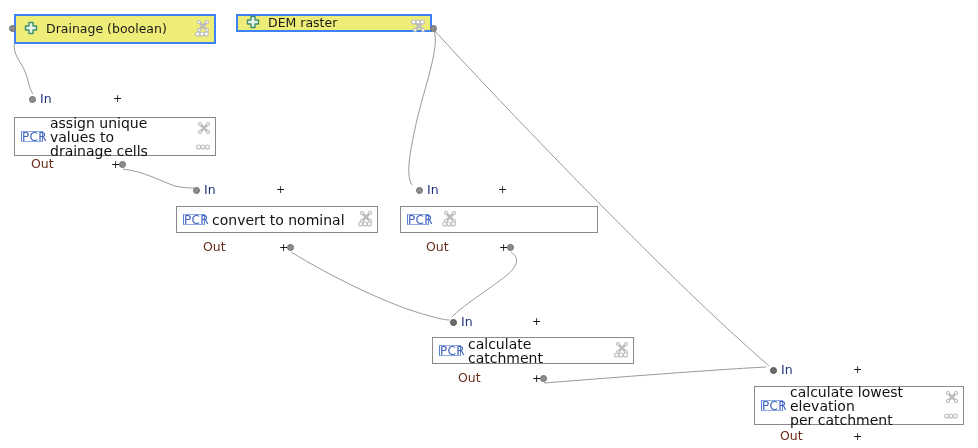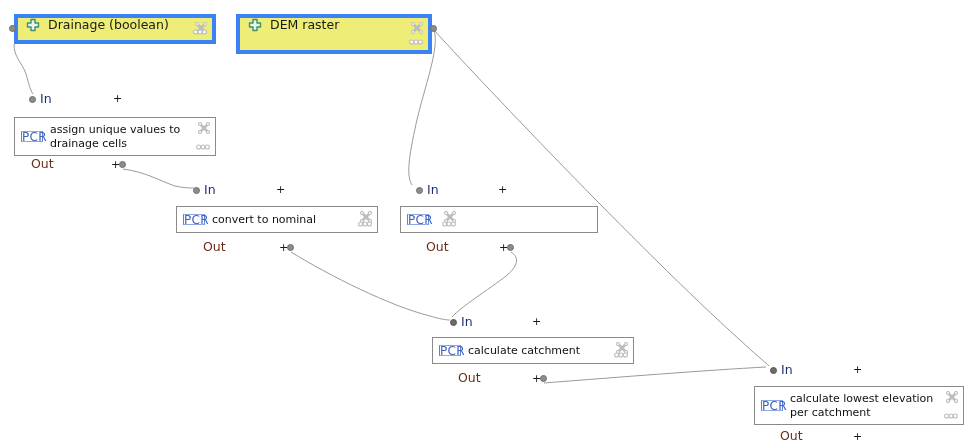--- a/index.html
+++ b/index.html
@@ -13,22 +13,22 @@
   }
   #canvas{position:absolute;left:0;top:0;width:978px;height:448px;}
   #edges{position:absolute;left:0;top:0;width:978px;height:448px;pointer-events:none;}
 
   
   .node{position:absolute;box-sizing:border-box;}
 
   
   .data-node{
     background:#eded77;
-    border:4px solid #3b82f6;
-    display:flex;align-items:flex-start;
+    border:2px solid #3b82f6;
+    display:flex;align-items:center;
     box-sizing:border-box;
   }
   .data-node .dn-icon{
     flex:0 0 auto;margin-left:7px;margin-right:7px;
     width:16px;height:16px;display:block;
   }
   .data-node .dn-label{
     flex:1 1 auto;
     font-size:12.5px;color:#1a1a1a;
     white-space:nowrap;overflow:hidden;
@@ -58,21 +58,21 @@
     font-size:12px;
     font-family:"DejaVu Sans","Liberation Sans",sans-serif;
     letter-spacing:0.3px;
     line-height:11px;
     text-align:center;
     box-sizing:border-box;
     background:#ffffff;
   }
   .op-node .op-label{
     flex:1 1 auto;
-    font-size:11px;color:#111111;
+    font-size:14px;color:#111111;
     line-height:14px;
     white-space:pre-line;
   }
 
   
   .port{position:absolute;height:16px;display:flex;align-items:center;}
   .port .p-dot{
     width:7px;height:7px;border-radius:50%;
     background:#8c8c8c;border:1px solid #6e6e6e;
     box-sizing:border-box;
@@ -131,21 +131,21 @@
             <circle cx="10" cy="10" r="1.5" fill="#fff" stroke="#bdbdbd" stroke-width="1.1"></circle>
           </svg>
           <svg class="tool-dots" viewBox="0 0 14 6">
             <circle cx="2.6" cy="3" r="2" fill="#fff" stroke="#bdbdbd" stroke-width="1.1"></circle>
             <circle cx="7" cy="3" r="2" fill="#fff" stroke="#bdbdbd" stroke-width="1.1"></circle>
             <circle cx="11.4" cy="3" r="2" fill="#fff" stroke="#bdbdbd" stroke-width="1.1"></circle>
           </svg>
         </span>
       </div>
       <div class="edge-nub" style="left: 9px; top: 25px;"></div>
-      <div class="node data-node" style="left: 236px; top: 14px; width: 196px; height: 40px;">
+      <div class="node data-node" style="left: 236px; top: 14px; width: 196px; height: 18px;">
         <svg class="dn-icon" viewBox="0 0 16 16">
           <path d="M6 1.5h4v3.5h3.5v4H10v3.5H6V9H2.5V5H6z" fill="#e8f3ea" stroke="#3f8f6f" stroke-width="1.4" stroke-linejoin="round"></path>
         </svg>
         <span class="dn-label">DEM raster</span>
         <span class="corner-tools">
           <svg class="tool-x" viewBox="0 0 12 12">
             <path d="M2 2 L10 10 M10 2 L2 10" stroke="#bdbdbd" stroke-width="2.6" stroke-linecap="round"></path>
             <circle cx="2" cy="2" r="1.5" fill="#fff" stroke="#bdbdbd" stroke-width="1.1"></circle>
             <circle cx="10" cy="2" r="1.5" fill="#fff" stroke="#bdbdbd" stroke-width="1.1"></circle>
             <circle cx="2" cy="10" r="1.5" fill="#fff" stroke="#bdbdbd" stroke-width="1.1"></circle>

